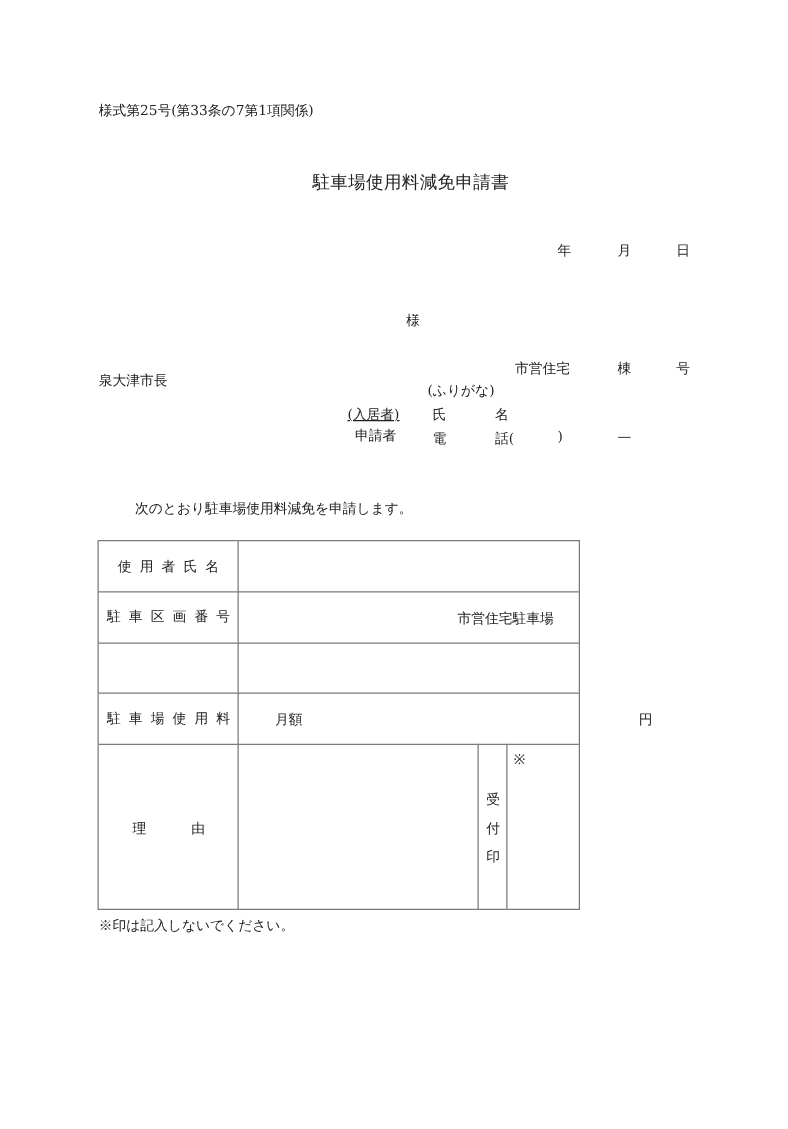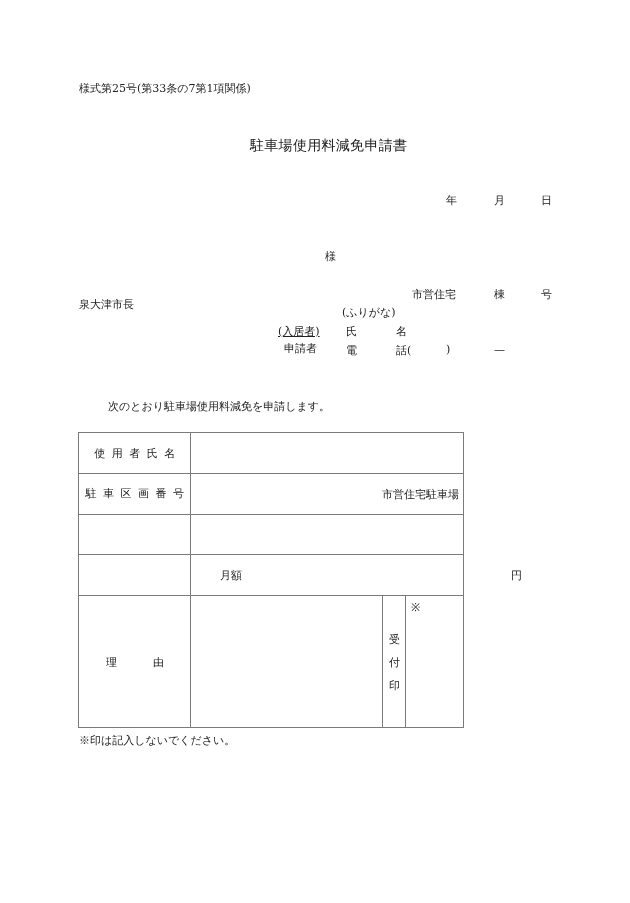--- a/index.html
+++ b/index.html
@@ -143,24 +143,25 @@
   <div class="hline" style="top:162px;"></div>
 
   <div class="vline" style="left:111px; top:0; height:295px;"></div>
   <div class="vline" style="left:303px; top:162px; height:133px;"></div>
   <div class="vline" style="left:326px; top:162px; height:133px;"></div>
 
   <div class="row-label" style="top:0; height:40px;">使用者氏名</div>
   <div class="cell-text" style="left:114px; top:2px; width:356px; height:36px;"></div>
 
   <div class="row-label" style="top:40px; height:41px;">駐車区画番号</div>
-  <div class="cell-text" style="right:4px; top:54px;font-family:Liberation Serif, serif;">市営住宅駐車場</div>
+  <div class="cell-text" style="right:20px; top:54px;font-family:Liberation Serif, serif;">市営住宅駐車場</div>
 
   <div class="cell-text" style="left:114px; top:83px; width:356px; height:36px;"></div>
 
+  <div class="row-label" style="top:121px; height:41px;">駐車場使用料</div>
   <div class="cell-text" style="left:141px; top:135px;">月額</div>
   <div class="cell-text" style="left:432px; top:135px;">円</div>
 
   <div class="reason-label">
     <span>理</span>
     <span>由</span>
   </div>
   <div class="cell-text" style="left:114px; top:165px; width:186px; height:128px;"></div>
 
   <div class="stamp-label">

